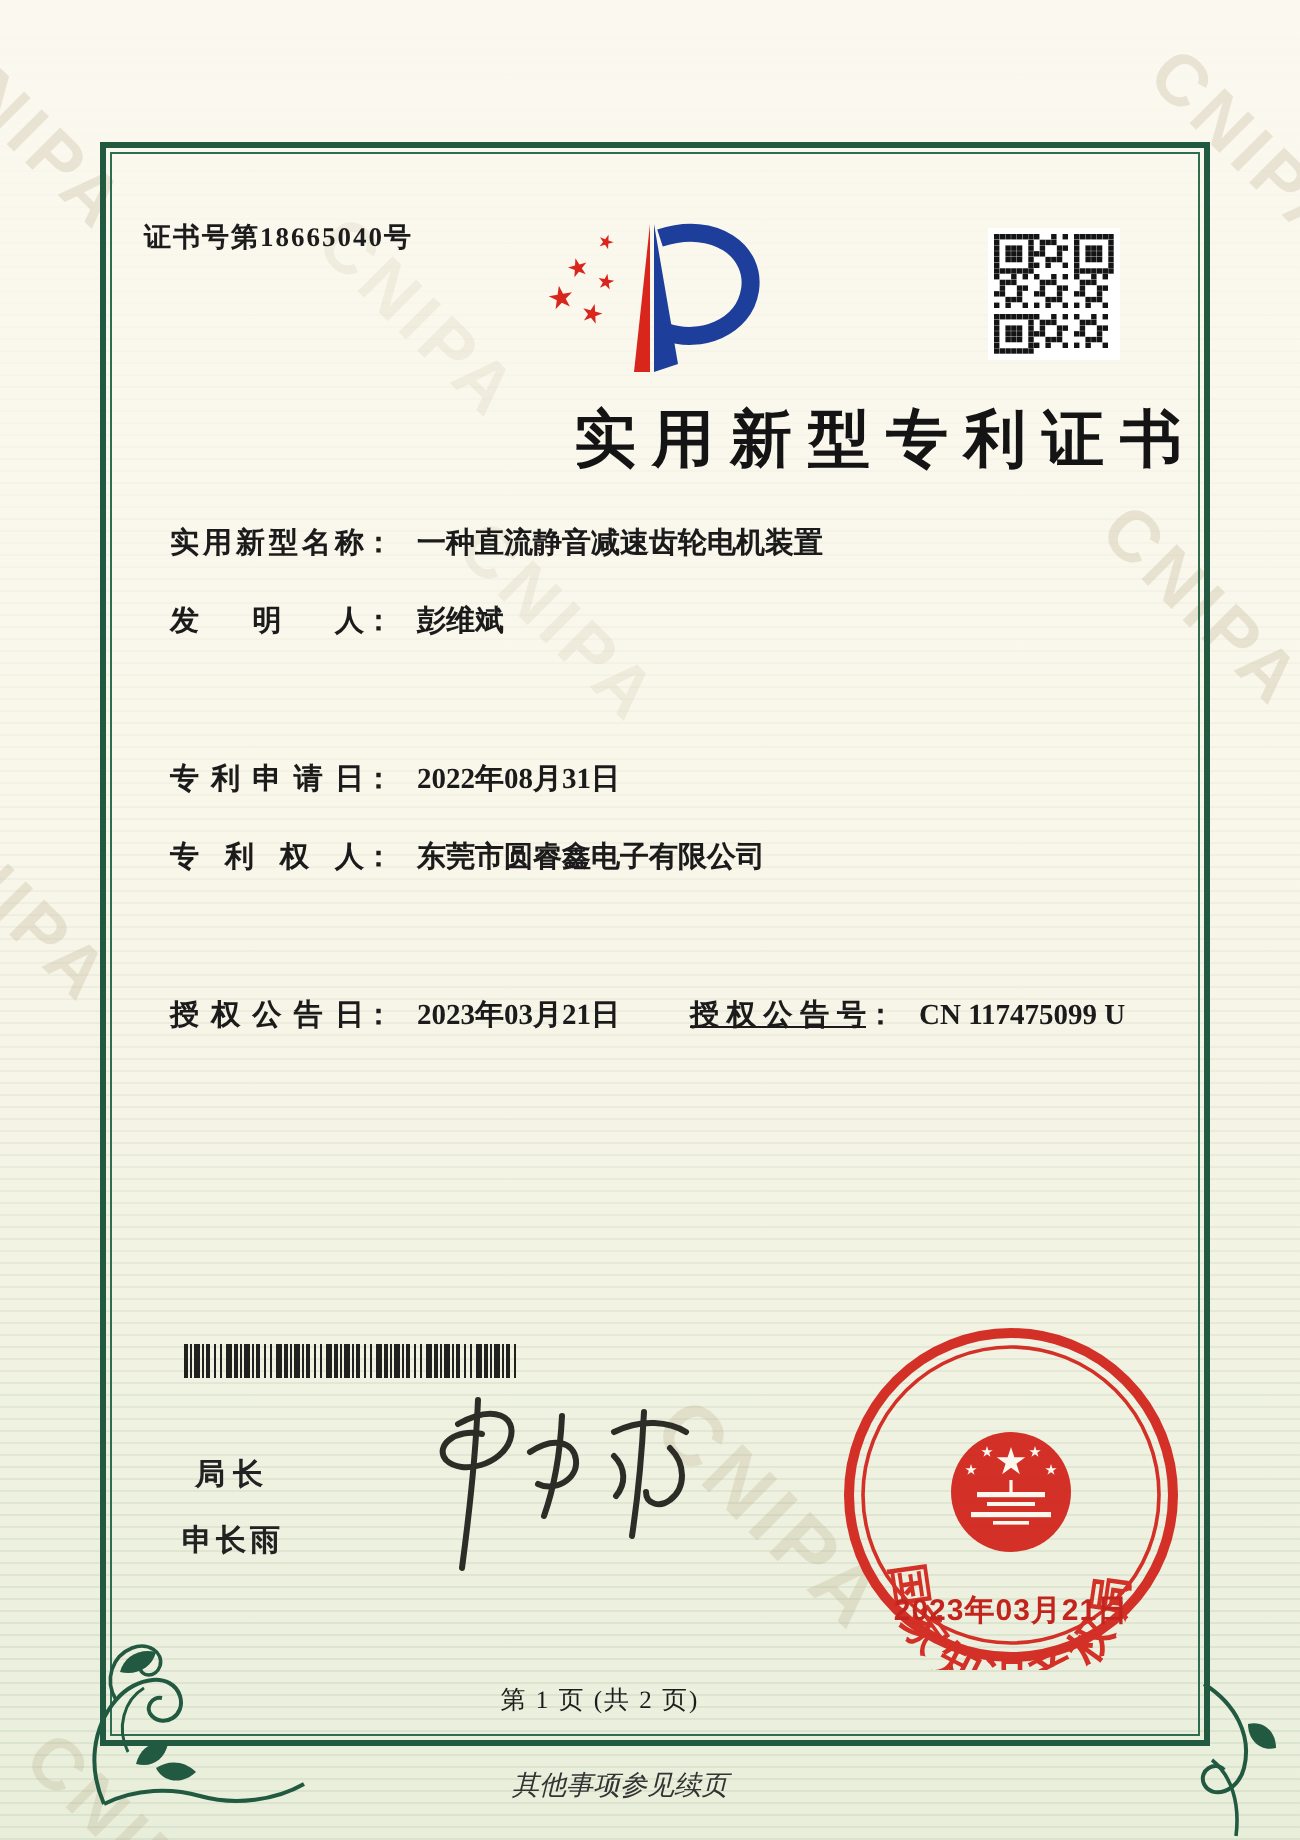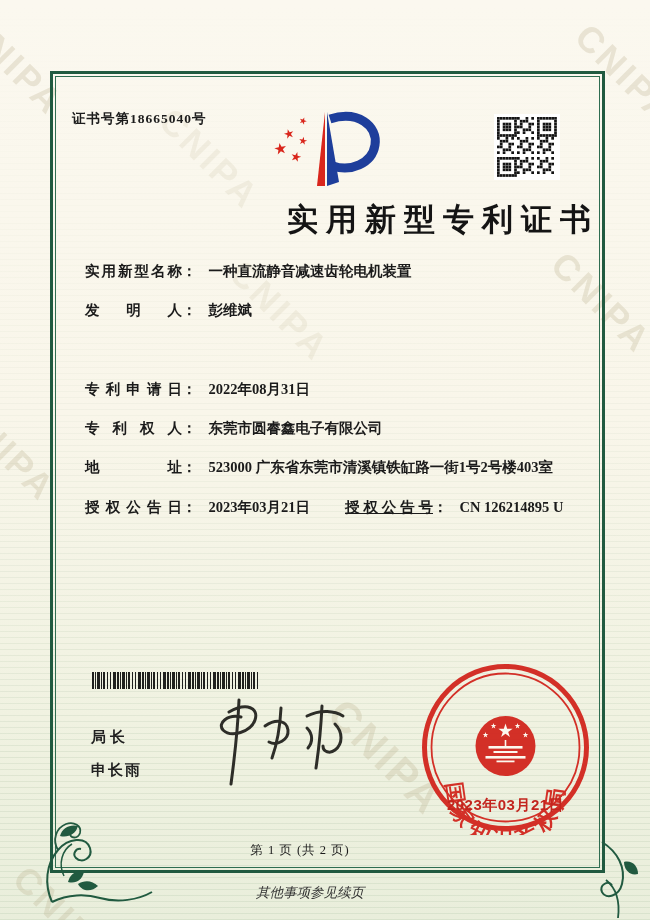--- a/index.html
+++ b/index.html
@@ -39,21 +39,21 @@
   .row{position:absolute;z-index:3;height:20px;font-size:14.5px;font-weight:600;white-space:nowrap;color:#1b1b1b;}
   .row .lbl{display:inline-block;width:97px;text-align:justify;text-align-last:justify;vertical-align:top;}
   .row .val{margin-left:12px;}
   .row2 .lbl{width:88px;text-decoration:underline;}
   .paras{
     position:absolute;left:85px;top:530px;width:457px;z-index:3;
     font-size:13px;line-height:23.5px;font-style:italic;color:#242424;text-align:justify;
   }
   .paras p{margin:0;text-indent:2em;}
   .barcode{position:absolute;left:90px;top:672px;z-index:3;}
-  .director{position:absolute;left:91px;top:728px;z-index:3;font-family:"Liberation Sans",sans-serif;font-weight:600;font-size:15px;color:#222;}
+  .director{position:absolute;left:91px;top:728px;z-index:3;font-family:"Liberation Sans",sans-serif;font-weight:600;font-size:15px;color:#222;text-align:center;}
   .director .name{margin-top:14px;letter-spacing:2px;}
   .director .role{letter-spacing:4px;}
   .sig{position:absolute;left:195px;top:696px;z-index:3;}
   .seal{position:absolute;left:418px;top:660px;z-index:4;opacity:.95;}
   .pagenum{position:absolute;left:85px;top:842px;width:430px;z-index:3;text-align:center;font-size:12.5px;letter-spacing:1px;}
   .footnote{position:absolute;left:85px;top:884px;width:450px;z-index:3;text-align:center;font-size:13.5px;font-style:italic;color:#333;}
   .flourish-bl{position:absolute;left:34px;top:806px;z-index:5;}
   .flourish-br{position:absolute;left:596px;top:840px;z-index:5;}
 </style>
 </head>
@@ -308,28 +308,25 @@
   </div>
   <div class="row" style="left:85px;top:301px;">
     <span class="lbl">发明人</span><span>：</span><span class="val">彭维斌</span>
   </div>
   <div class="row" style="left:85px;top:380px;">
     <span class="lbl">专利申请日</span><span>：</span><span class="val">2022年08月31日</span>
   </div>
   <div class="row" style="left:85px;top:419px;">
     <span class="lbl">专利权人</span><span>：</span><span class="val">东莞市圆睿鑫电子有限公司</span>
   </div>
-  <div class="row" style="left:85px;top:458px;">
-    <span class="lbl">地址</span><span>：</span><span class="val">523000 广东省东莞市清溪镇铁缸路一街1号2号楼403室</span>
-  </div>
   <div class="row" style="left:85px;top:498px;">
     <span class="lbl">授权公告日</span><span>：</span><span class="val">2023年03月21日</span>
   </div>
   <div class="row row2" style="left:345px;top:498px;">
-    <span class="lbl">授权公告号</span><span>：</span><span class="val">CN 126214895 U</span>
+    <span class="lbl">授权公告号</span><span>：</span><span class="val">CN 117475099 U</span>
   </div>
 
 
   <svg class="barcode" id="barcode" width="172" height="17" viewBox="0 0 172 17">
       <rect x="2" y="0" width="2" height="17" fill="#20201e"></rect>
       <rect x="5" y="0" width="1" height="17" fill="#20201e"></rect>
       <rect x="7" y="0" width="3" height="17" fill="#20201e"></rect>
       <rect x="11" y="0" width="1" height="17" fill="#20201e"></rect>
       <rect x="13" y="0" width="2" height="17" fill="#20201e"></rect>
       <rect x="17" y="0" width="1" height="17" fill="#20201e"></rect>

